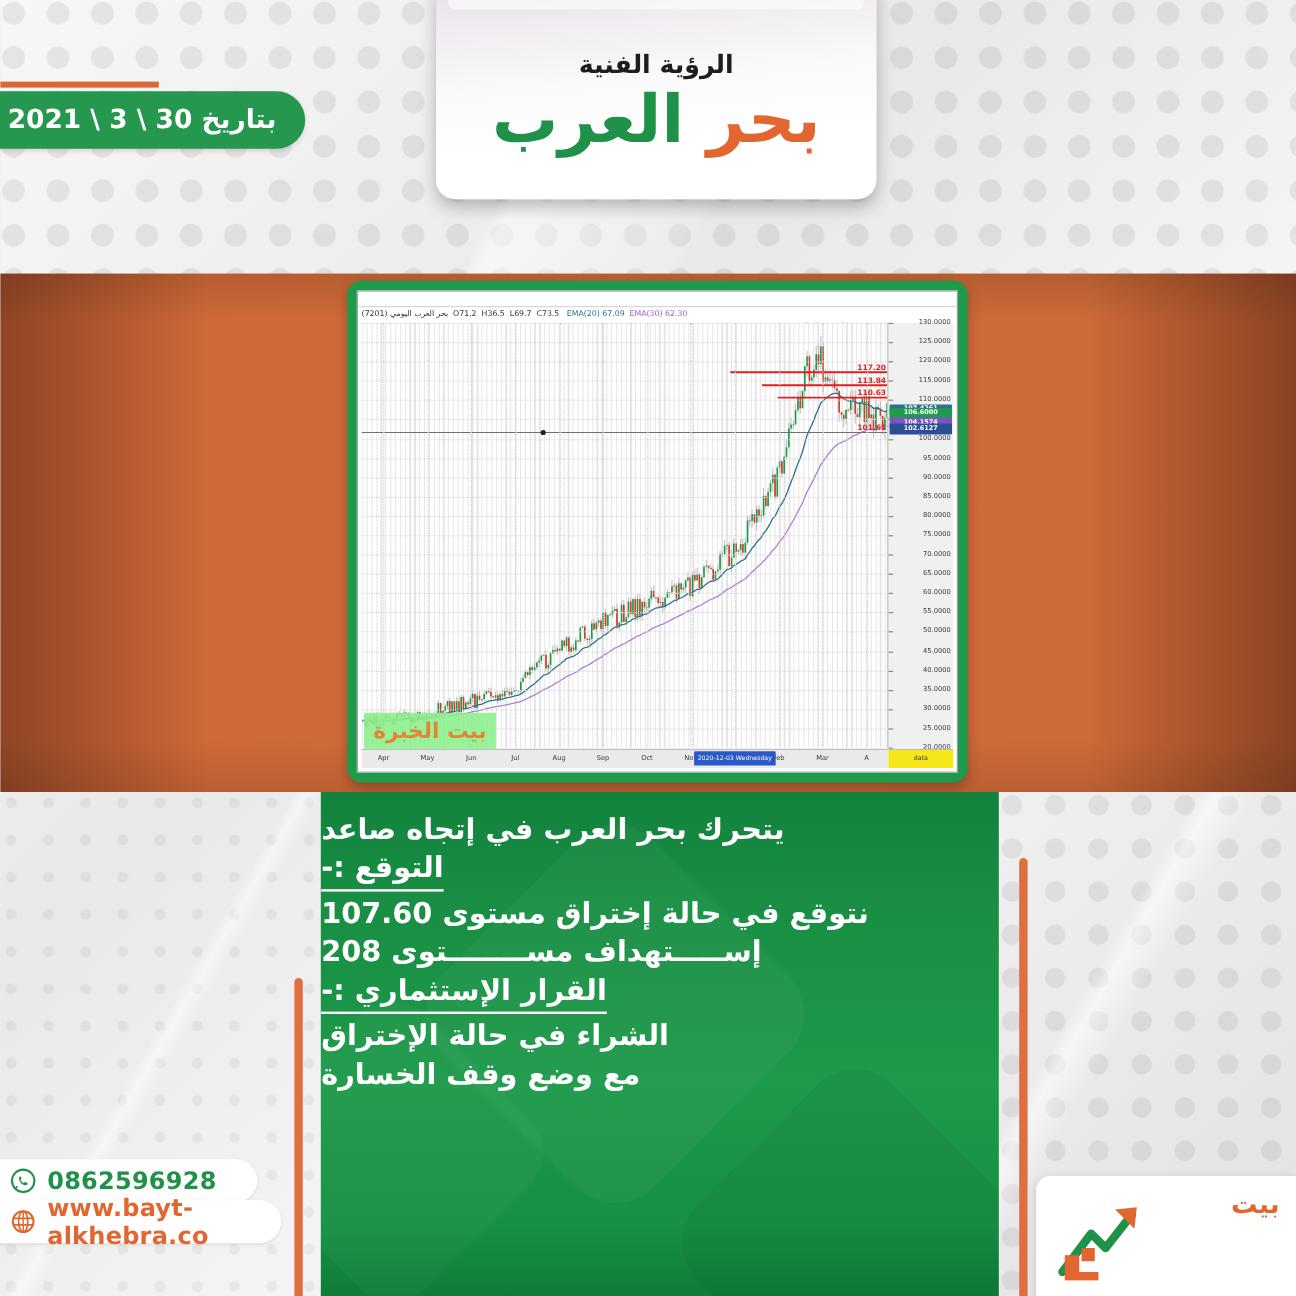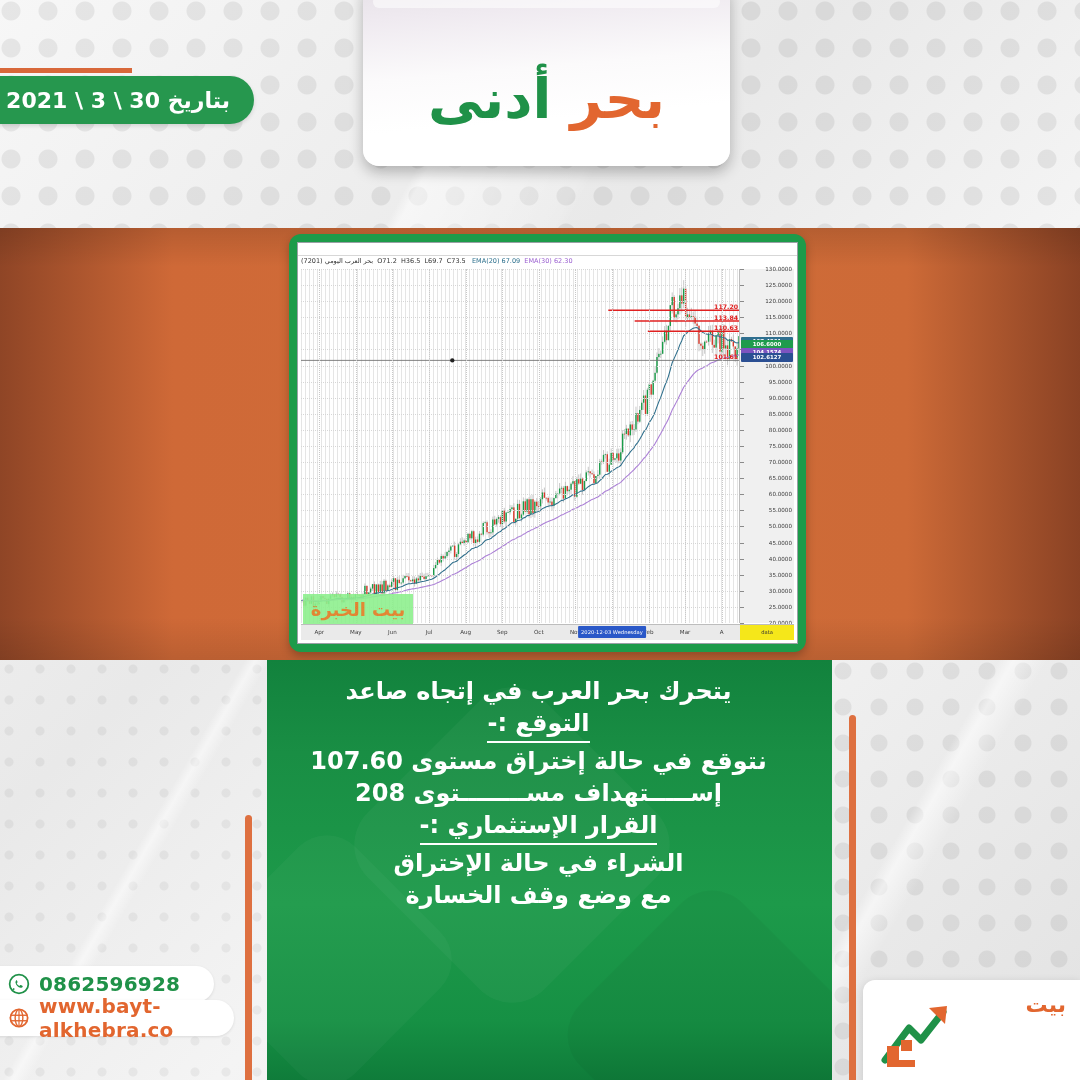--- a/index.html
+++ b/index.html
@@ -205,21 +205,21 @@
   .gp-deco-2{
     position:absolute;left:-40px;top:200px;width:200px;height:200px;
     border-radius:40px;background:rgba(255,255,255,.03);transform:rotate(45deg);
   }
   .gp-deco-3{
     position:absolute;left:330px;top:260px;width:230px;height:230px;
     border-radius:44px;background:rgba(0,0,0,.035);transform:rotate(45deg);
   }
   .gp-text{
     position:absolute;left:0;right:22px;top:16px;
-    text-align:center;direction:rtl;color:#ffffff;
+    text-align:left;direction:rtl;color:#ffffff;
   }
   .gp-line{
     font-size:24px;font-weight:700;line-height:1.32;white-space:nowrap;
   }
   .gp-heading{
     display:inline-block;font-size:24px;font-weight:700;line-height:1.32;
     border-bottom:2px solid #ffffff;padding-bottom:2px;margin-bottom:3px;
   }
 
   
@@ -270,23 +270,24 @@
   <div class="bg-dots-bottom-left"></div>
   <div class="bg-sheen-bl"></div>
   <div class="bg-dots-bottom-right"></div>
   <div class="bg-sheen-br"></div>
 
   <div class="date-rule"></div>
   <div class="date-badge">بتاريخ 30 \ 3 \ 2021</div>
 
   <div class="title-card">
     <div class="shine"></div>
+    <div class="title-sub">الرؤية الفنية</div>
     <div class="title-main">
       <span class="w-orange">بحر</span>
-      <span class="w-green">أدنى</span>
+      <span class="w-green">العرب</span>
     </div>
   </div>
 
   <div class="chart-band">
     <div class="chart-band-inner-shadow"></div>
   </div>
 
   <div class="chart-frame">
     <div class="chart-inner">
 

